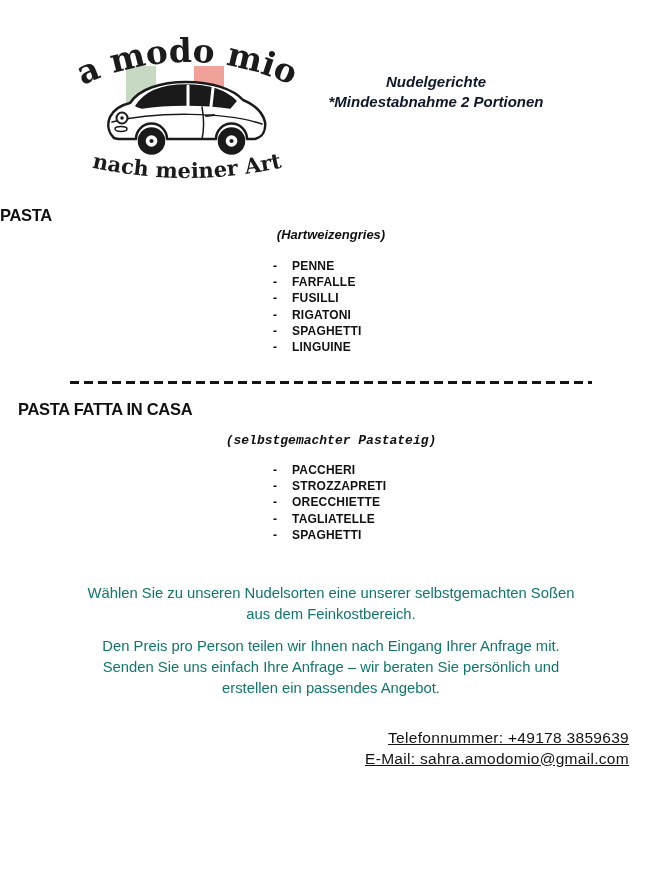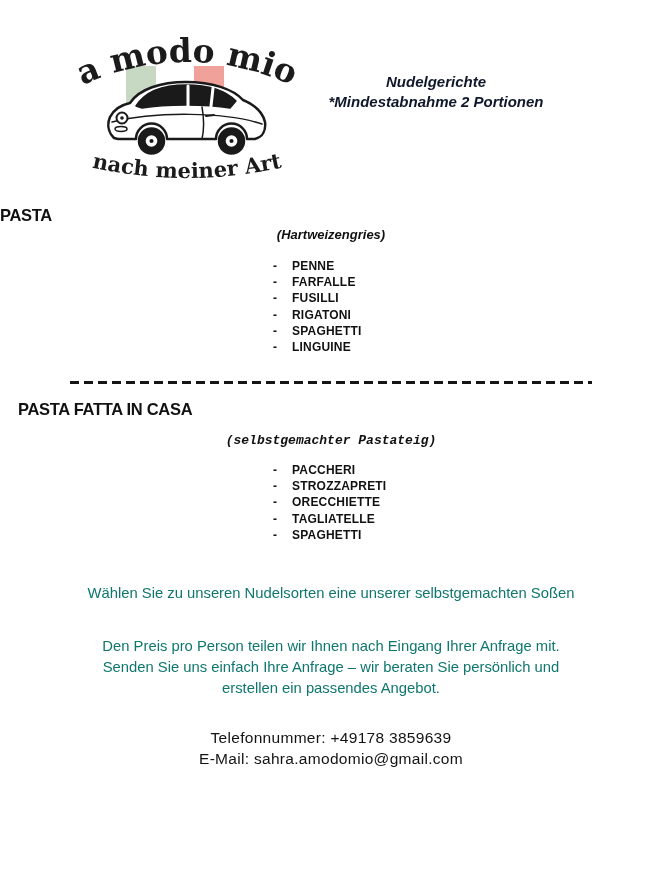--- a/index.html
+++ b/index.html
@@ -40,22 +40,22 @@
   .divider { position:absolute; left:70px; top:381px; width:522px; height:3px;
              background:repeating-linear-gradient(90deg,#151515 0 9px,transparent 9px 14px); }
 
   
   .para { position:absolute; left:33px; width:596px; text-align:center;
           font-size:14.8px; line-height:21px; color:#0f766e; }
   #para1 { top:583px; }
   #para2 { top:636px; }
 
   
-  .contact { position:absolute; left:33px; width:596px; top:728px; text-align:center;
-             font-size:15.5px; line-height:20.5px; letter-spacing:0.3px; color:#131313; }
+  .contact { position:absolute; left:33px; width:596px; top:728px; text-align:right;
+             font-size:15.5px; line-height:20.5px; letter-spacing:0.3px; color:#131313;text-decoration:underline; }
 </style>
 </head>
 <body>
 
 <div class="page">
 
   <svg class="logo" width="262" height="174" viewBox="0 0 262 174" xmlns="http://www.w3.org/2000/svg" xmlns:xlink="http://www.w3.org/1999/xlink">
     <defs>
       <path id="arcTop" d="M 16,78 Q 131,22 246,78"></path>
       <path id="arcBottom" d="M 30,154 Q 131,178 232,154"></path>
@@ -155,20 +155,21 @@
         <span>TAGLIATELLE</span>
       </li>
     <li>
         <span class="dash">-</span>
         <span>SPAGHETTI</span>
       </li>
   </ul>
 
   <div class="para" id="para1">
     <div>Wählen Sie zu unseren Nudelsorten eine unserer selbstgemachten Soßen</div>
+    <div>aus dem Feinkostbereich.</div>
   </div>
   <div class="para" id="para2">
     <div>Den Preis pro Person teilen wir Ihnen nach Eingang Ihrer Anfrage mit.</div>
     <div>Senden Sie uns einfach Ihre Anfrage – wir beraten Sie persönlich und</div>
     <div>erstellen ein passendes Angebot.</div>
   </div>
 
   <div class="contact">
     <div>Telefonnummer: +49178 3859639</div>
     <div>E-Mail: sahra.amodomio@gmail.com</div>

